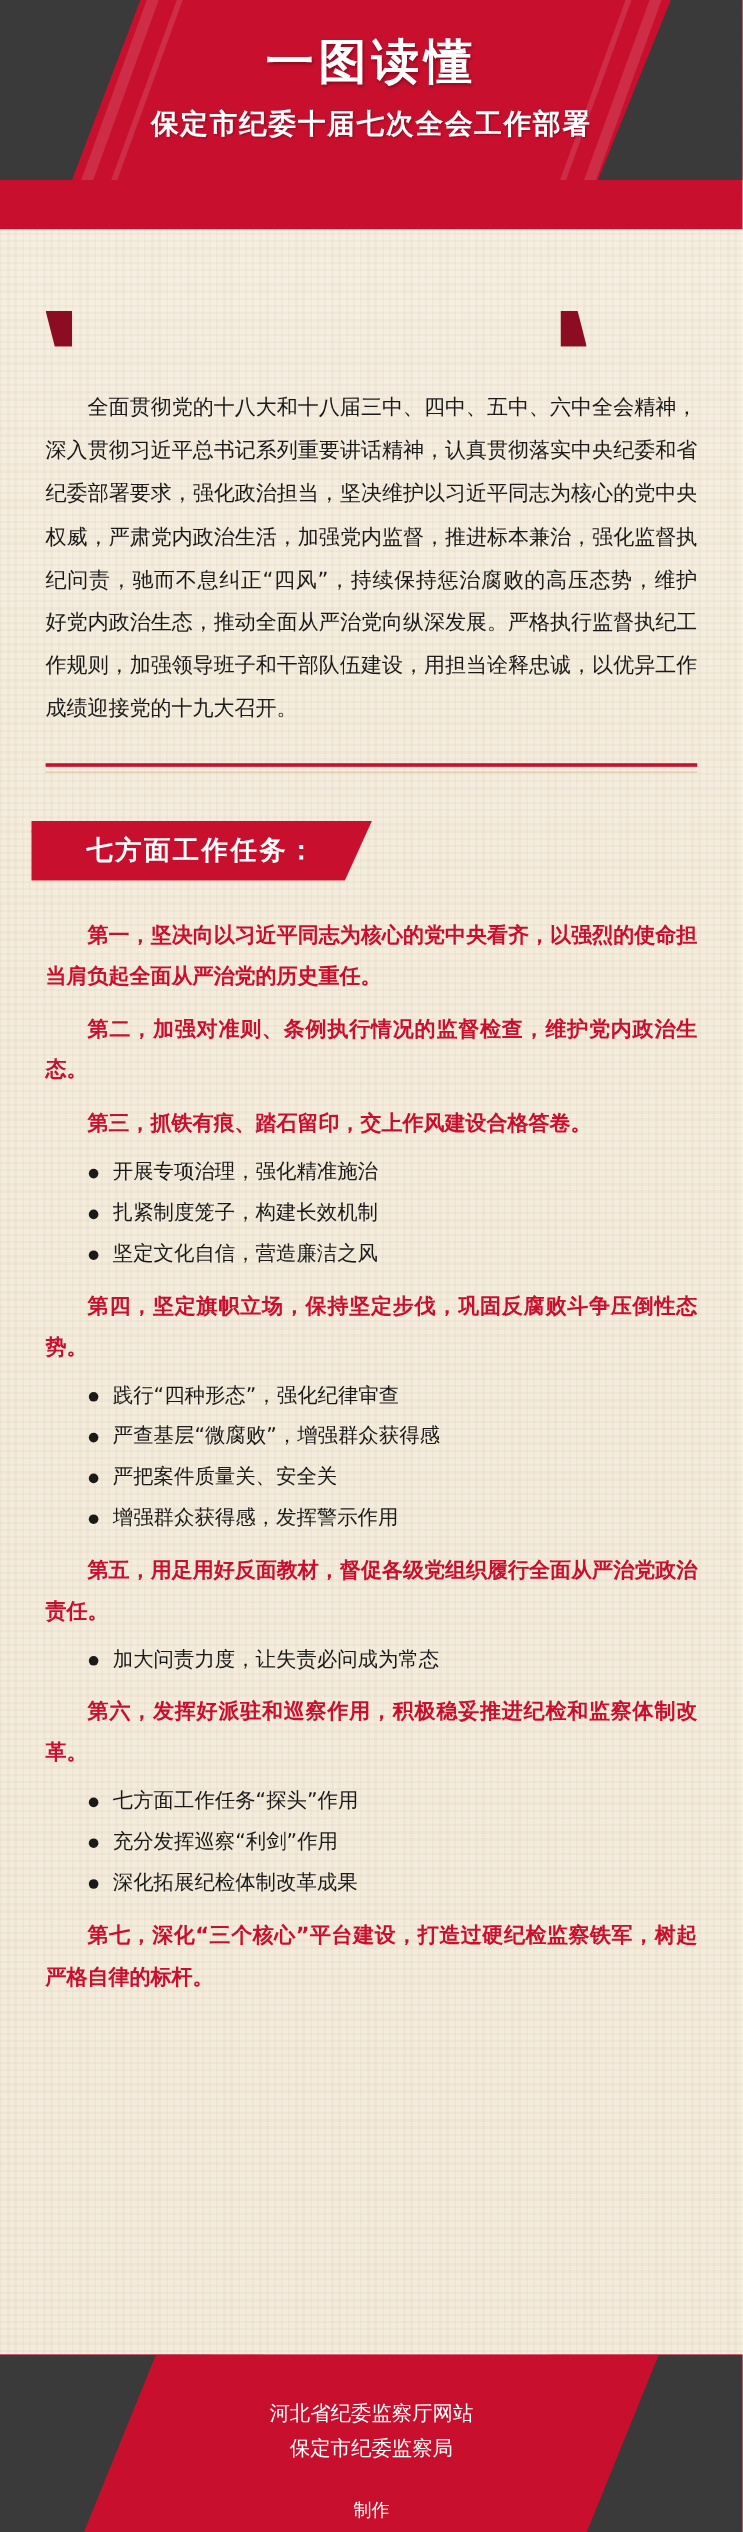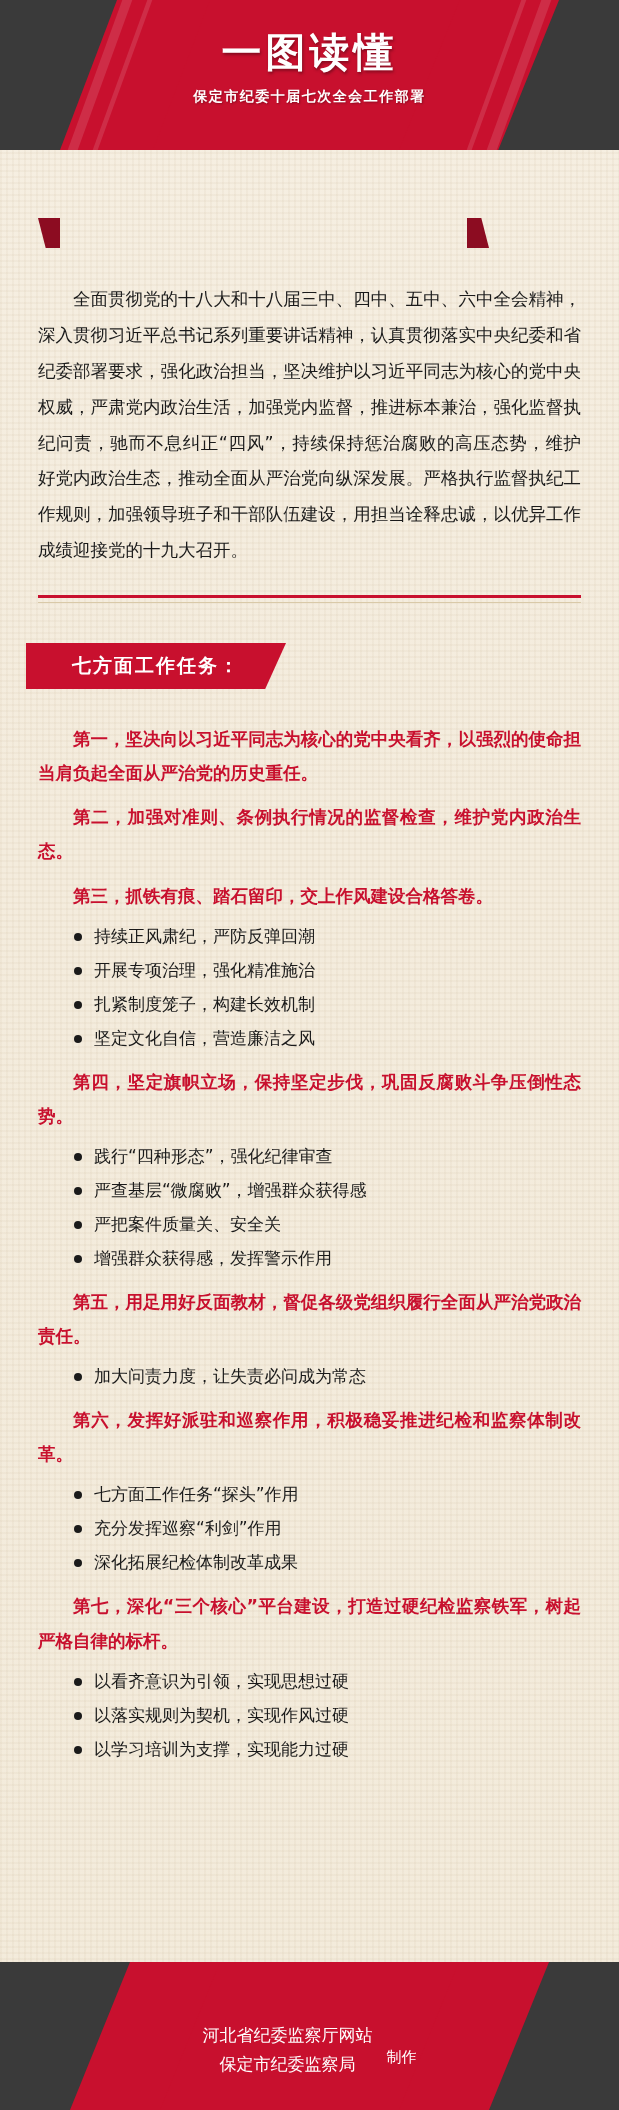--- a/index.html
+++ b/index.html
@@ -18,21 +18,21 @@
     overflow: hidden;
     background:
       repeating-linear-gradient(90deg, rgba(200,180,150,0.10) 0 2px, rgba(255,255,255,0) 2px 6px),
       repeating-linear-gradient(0deg, rgba(200,180,150,0.10) 0 2px, rgba(255,255,255,0) 2px 6px),
       linear-gradient(180deg, #f6efe2 0%, #f4ecdd 40%, #f3ebdb 100%);
   }
 
   
   .header {
     position: relative;
-    height: 150px;
+    height: 191px;
     background: #c8102e;
     overflow: hidden;
   }
   .header .dark-left {
     position: absolute;
     left: 0; top: 0;
     width: 160px; height: 150px;
     background: #3a3a3a;
     clip-path: polygon(0 0, 100% 0, 62% 100%, 0 100%);
   }
@@ -73,21 +73,21 @@
     color: #ffffff;
     font-size: 40px;
     font-weight: bold;
     letter-spacing: 4px;
     line-height: 1.1;
     text-shadow: 1px 2px 3px rgba(0,0,0,0.35);
     font-family: "DejaVu Sans", "Liberation Sans", sans-serif;
   }
   .sub-title {
     color: #ffffff;
-    font-size: 14px;
+    font-size: 23px;
     font-weight: bold;
     letter-spacing: 1.5px;
     margin-top: 14px;
     text-shadow: 1px 1px 2px rgba(0,0,0,0.3);
   }
 
   
   .banner-wrap {
     position: relative;
     margin: 0 0 0 0;
@@ -118,21 +118,21 @@
     background: #8c0c21;
   }
   .banner-tail-l { left: 38px; clip-path: polygon(0 0, 100% 0, 100% 100%, 35% 100%); }
   .banner-tail-r { right: 130px; clip-path: polygon(0 0, 65% 0, 100% 100%, 0 100%); }
 
   .banner2 {
     position: relative;
     display: inline-block;
     background: #c8102e;
     color: #ffffff;
-    font-size: 19px;
+    font-size: 22px;
     font-weight: bold;
     letter-spacing: 2px;
     padding: 10px 46px 10px 46px;
     clip-path: polygon(0 0, 100% 0, 92% 100%, 0 100%);
     text-align: center;
   }
   .banner2-wrap { position: relative; margin-left: 26px; height: 50px; }
   .banner2-tail {
     position: absolute;
     left: 0; top: 8px;
@@ -232,20 +232,21 @@
   .footer-inner {
     position: relative;
     z-index: 5;
     display: flex;
     justify-content: center;
     align-items: center;
     height: 148px;
     gap: 14px;
     padding-top: 28px;
     box-sizing: border-box;
+    flex-direction: column;
   }
   .footer-names {
     color: #ffffff;
     font-size: 17px;
     line-height: 1.7;
     text-align: center;
     font-weight: normal;
   }
   .footer-made {
     color: #ffffff;
@@ -295,21 +296,20 @@
   </div>
 
   <div class="section">
 
     <div class="task-head gap-top">第一，坚决向以习近平同志为核心的党中央看齐，以强烈的使命担当肩负起全面从严治党的历史重任。</div>
 
     <div class="task-head">第二，加强对准则、条例执行情况的监督检查，维护党内政治生态。</div>
 
     <div class="task-head">第三，抓铁有痕、踏石留印，交上作风建设合格答卷。</div>
     <ul class="bullets">
-      <li>持续正风肃纪，严防反弹回潮</li>
       <li>开展专项治理，强化精准施治</li>
       <li>扎紧制度笼子，构建长效机制</li>
       <li>坚定文化自信，营造廉洁之风</li>
     </ul>
 
     <div class="task-head">第四，坚定旗帜立场，保持坚定步伐，巩固反腐败斗争压倒性态势。</div>
     <ul class="bullets">
       <li>践行“四种形态”，强化纪律审查</li>
       <li>严查基层“微腐败”，增强群众获得感</li>
       <li>严把案件质量关、安全关</li>
@@ -322,25 +322,20 @@
     </ul>
 
     <div class="task-head">第六，发挥好派驻和巡察作用，积极稳妥推进纪检和监察体制改革。</div>
     <ul class="bullets">
       <li>七方面工作任务“探头”作用</li>
       <li>充分发挥巡察“利剑”作用</li>
       <li>深化拓展纪检体制改革成果</li>
     </ul>
 
     <div class="task-head">第七，深化“三个核心”平台建设，打造过硬纪检监察铁军，树起严格自律的标杆。</div>
-    <ul class="bullets">
-      <li>以看齐意识为引领，实现思想过硬</li>
-      <li>以落实规则为契机，实现作风过硬</li>
-      <li>以学习培训为支撑，实现能力过硬</li>
-    </ul>
 
   </div>
 
   <div class="footer">
     <div class="f-dark-left"></div>
     <div class="f-dark-right"></div>
     <div class="f-red-l"></div>
     <div class="f-red-r"></div>
     <div class="footer-inner">
       <div class="footer-names">

